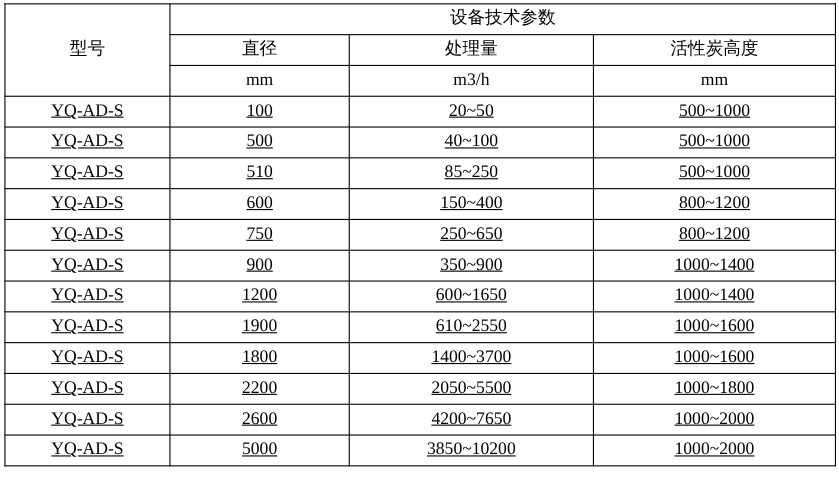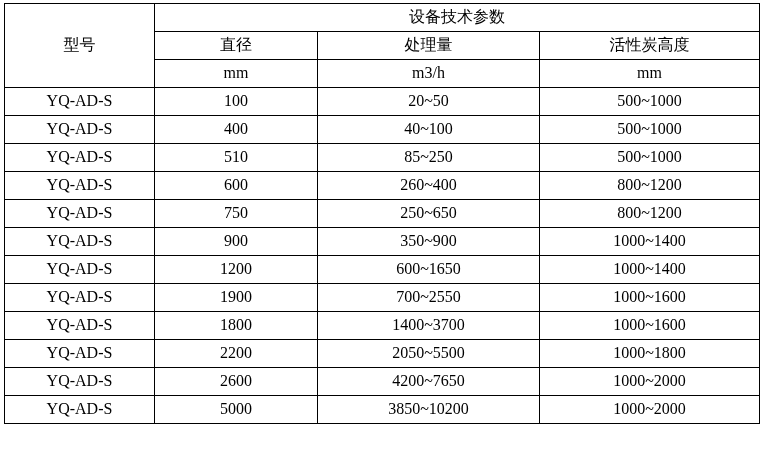--- a/index.html
+++ b/index.html
@@ -54,20 +54,21 @@
     margin-top: 29px;
   }
   td.unit-head {
     font-size: 15px;
     height: 26px;
     font-family: "Liberation Serif", "DejaVu Serif", serif;
   }
   td.data {
     height: 28px;
     font-size: 16px;
+    text-decoration: underline;
   }
   .nowrap { white-space: nowrap; }
 </style>
 </head>
 <body>
 
 <div class="sheet">
   <table class="spec">
     <colgroup>
       <col class="col-model">
@@ -92,34 +93,34 @@
       </tr>
 
       <tr>
         <td class="data nowrap">YQ-AD-S</td>
         <td class="data">100</td>
         <td class="data">20~50</td>
         <td class="data">500~1000</td>
       </tr>
       <tr>
         <td class="data nowrap">YQ-AD-S</td>
-        <td class="data">400</td>
+        <td class="data">500</td>
         <td class="data">40~100</td>
         <td class="data">500~1000</td>
       </tr>
       <tr>
         <td class="data nowrap">YQ-AD-S</td>
         <td class="data">510</td>
         <td class="data">85~250</td>
         <td class="data">500~1000</td>
       </tr>
       <tr>
         <td class="data nowrap">YQ-AD-S</td>
         <td class="data">600</td>
-        <td class="data">260~400</td>
+        <td class="data">150~400</td>
         <td class="data">800~1200</td>
       </tr>
       <tr>
         <td class="data nowrap">YQ-AD-S</td>
         <td class="data">750</td>
         <td class="data">250~650</td>
         <td class="data">800~1200</td>
       </tr>
       <tr>
         <td class="data nowrap">YQ-AD-S</td>
@@ -129,21 +130,21 @@
       </tr>
       <tr>
         <td class="data nowrap">YQ-AD-S</td>
         <td class="data">1200</td>
         <td class="data">600~1650</td>
         <td class="data">1000~1400</td>
       </tr>
       <tr>
         <td class="data nowrap">YQ-AD-S</td>
         <td class="data">1900</td>
-        <td class="data">700~2550</td>
+        <td class="data">610~2550</td>
         <td class="data">1000~1600</td>
       </tr>
       <tr>
         <td class="data nowrap">YQ-AD-S</td>
         <td class="data">1800</td>
         <td class="data">1400~3700</td>
         <td class="data">1000~1600</td>
       </tr>
       <tr>
         <td class="data nowrap">YQ-AD-S</td>

